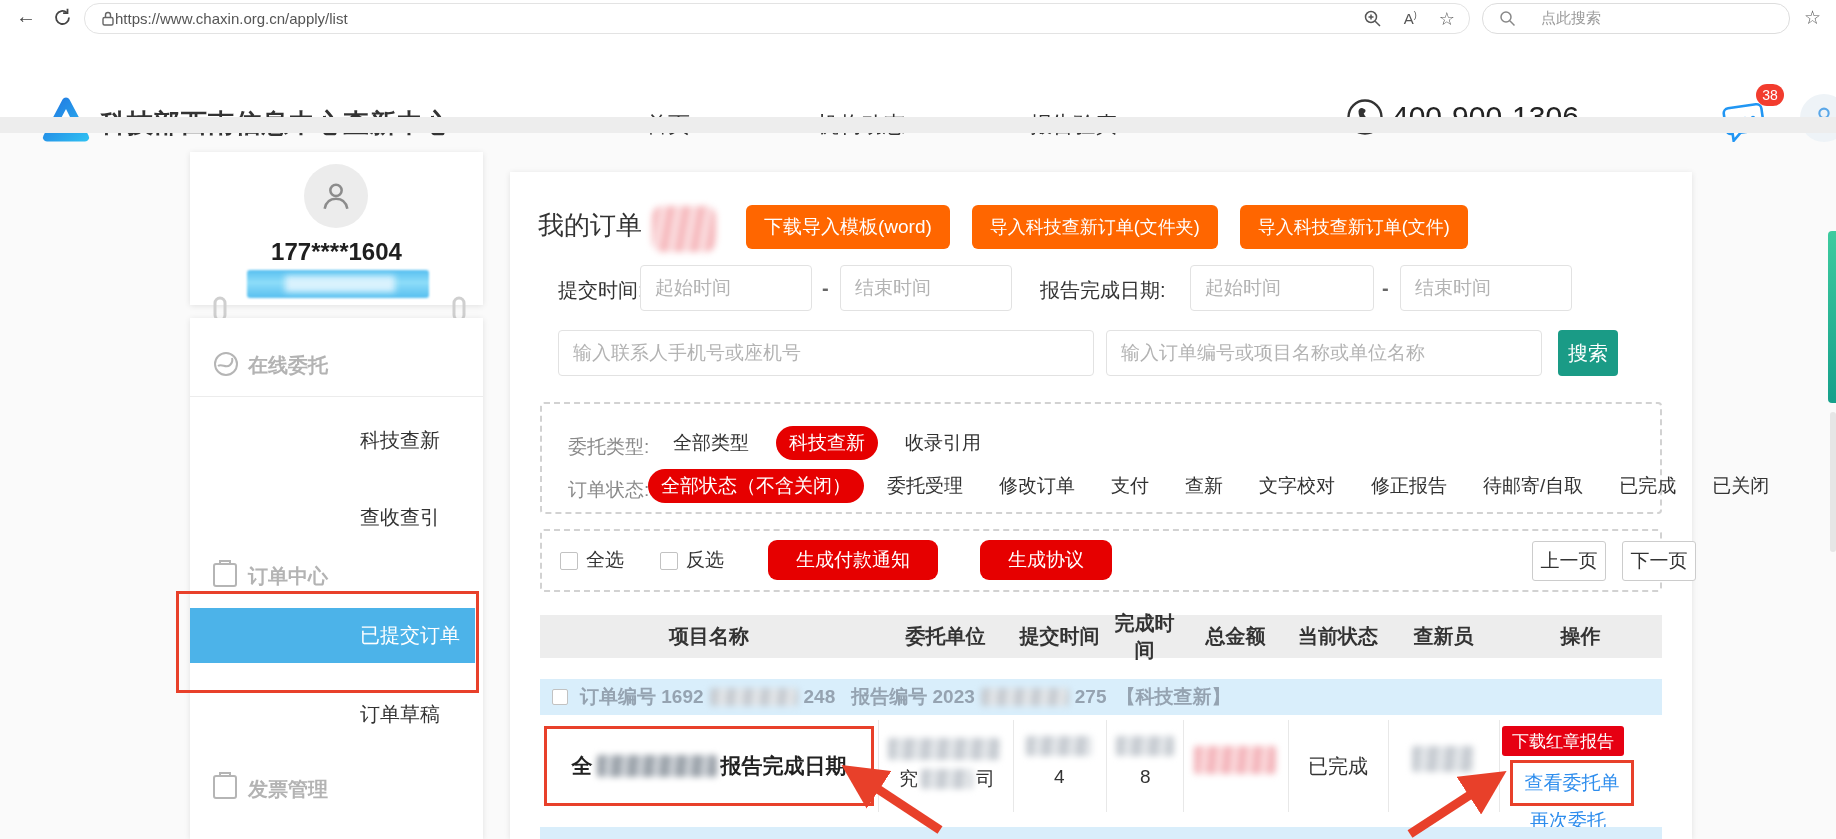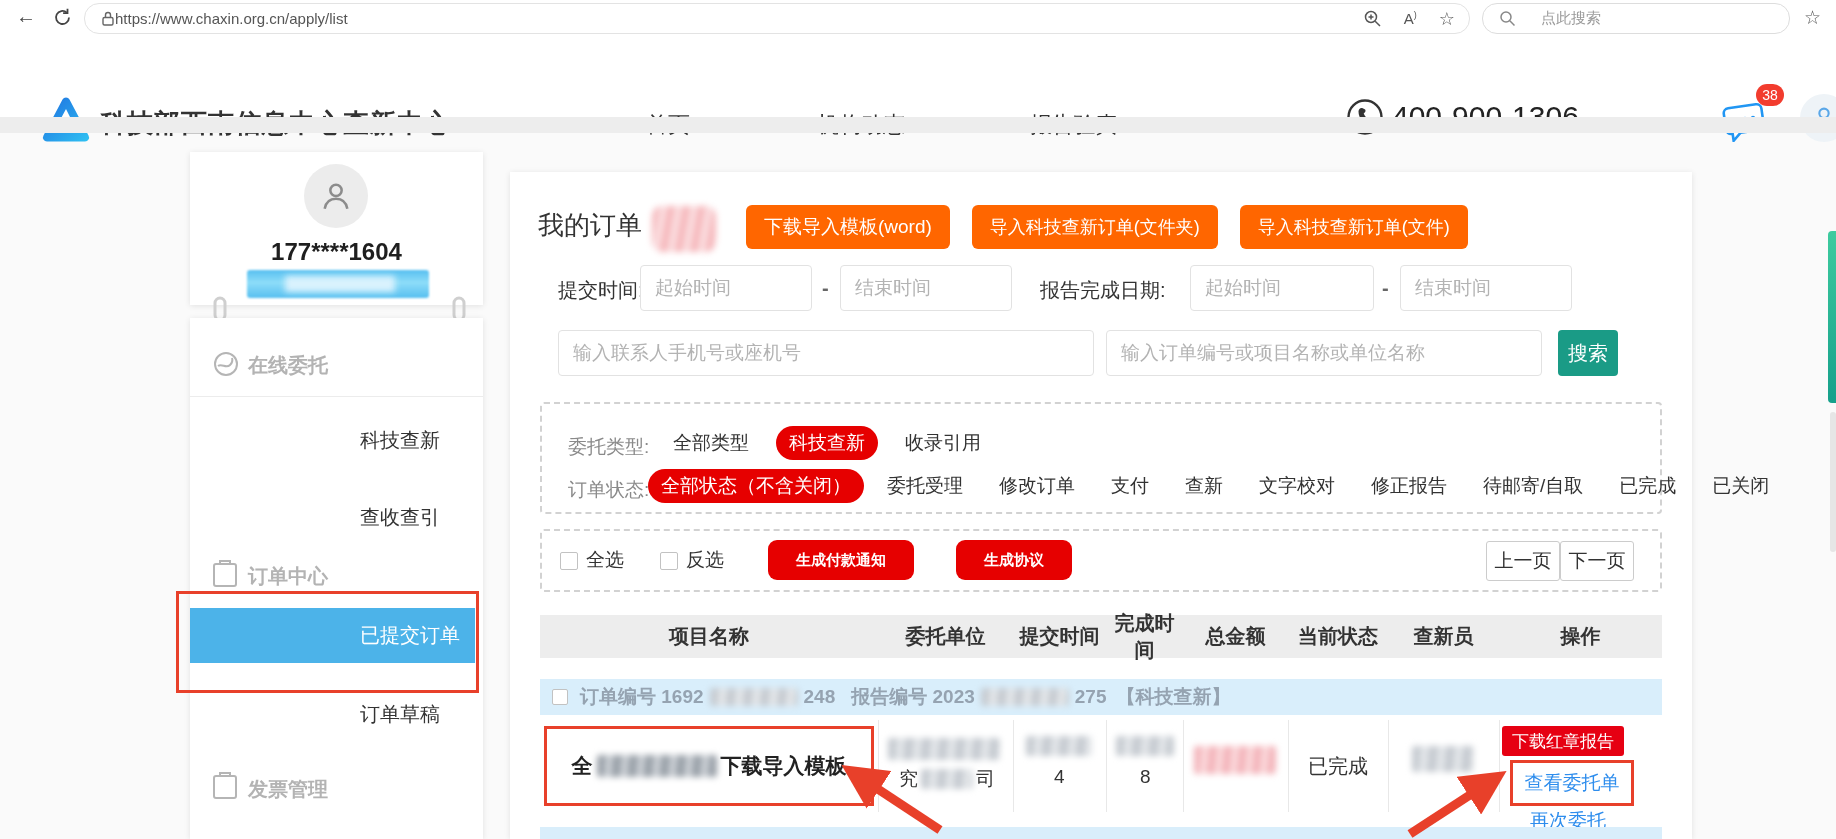--- a/index.html
+++ b/index.html
@@ -55,22 +55,22 @@
   .dash-sep{font-size:20px;color:#666;font-weight:bold;}
   .btn-search{left:1558px;top:330px;width:60px;height:46px;background:#1a9b86;color:#fff;font-size:20px;
               border-radius:4px;display:flex;align-items:center;justify-content:center;cursor:pointer;}
   .dashed-box{border:2px dashed #d2d2d2;border-radius:4px;background:#fff;}
   .pill{display:inline-flex;align-items:center;height:34px;padding:0 13px;border-radius:17px;
         font-size:19px;color:#333;cursor:pointer;white-space:nowrap;}
   .pill.active{background:#e60000;color:#fff;}
   .opt-label{font-size:19px;color:#8a8a8a;}
   .checkbox{width:16px;height:16px;border:1px solid #c2c2c2;border-radius:2px;background:#fff;display:inline-block;cursor:pointer;}
   .cb-label{font-size:19px;color:#333;margin-left:8px;cursor:pointer;}
-  .btn-red{background:#e60000;color:#fff;border-radius:9px;height:40px;padding:0 28px;font-size:15px;
-           display:inline-flex;align-items:center;cursor:pointer;font-weight:bold;}
+  .btn-red{background:#e60000;color:#fff;border-radius:9px;height:40px;padding:0 28px;font-size:19px;
+           display:inline-flex;align-items:center;cursor:pointer;}
   .btn-outline{background:#fff;border:1px solid #ccc;border-radius:4px;height:40px;padding:0 24px;font-size:19px;
                color:#333;display:inline-flex;align-items:center;cursor:pointer;}
   .btn-page{background:#fff;border:1px solid #ccc;border-radius:3px;width:72px;height:38px;font-size:19px;color:#333;
             display:inline-flex;align-items:center;justify-content:center;cursor:pointer;}
   .table-header{left:540px;top:615px;width:1122px;height:43px;background:#ededed;display:flex;align-items:center;}
   .th{font-size:20px;font-weight:bold;color:#333;text-align:center;}
   .group-row{left:540px;top:679px;width:1122px;height:36px;background:#d9eefb;display:flex;align-items:center;}
   .group-text{font-size:19px;font-weight:bold;color:#95a3b1;white-space:nowrap;}
   .blur-blob{filter:blur(3px);border-radius:3px;}
   .b-gray{background:repeating-linear-gradient(95deg,#c6cbd1 0 9px,#e3e6e9 9px 17px);}
@@ -277,21 +277,21 @@
 
   <div class="abs dashed-box" style="left:540px;top:529px;width:1118px;height:59px;"></div>
   <div class="abs flex" style="left:560px;top:540px;">
     <span class="checkbox" style="margin-top:1px;"></span>
     <span class="cb-label">全选</span>
     <span class="checkbox" style="margin-left:36px;margin-top:1px;"></span>
     <span class="cb-label">反选</span>
     <span class="btn-red" style="margin-left:44px;">生成付款通知</span>
     <span class="btn-red" style="margin-left:42px;">生成协议</span>
   </div>
-  <div class="abs flex" style="left:1486px;top:541px;">
+  <div class="abs flex" style="left:1532px;top:541px;gap:16px;">
     <span class="btn-page">上一页</span>
     <span class="btn-page">下一页</span>
   </div>
 
   <div class="abs table-header">
     <div class="th" style="width:338px;">项目名称</div>
     <div class="th" style="width:135px;">委托单位</div>
     <div class="th" style="width:93px;">提交时间</div>
     <div class="th" style="width:77px;">完成时间</div>
     <div class="th" style="width:105px;">总金额</div>
@@ -316,21 +316,21 @@
   <div class="abs vline" style="left:1013px;"></div>
   <div class="abs vline" style="left:1106px;"></div>
   <div class="abs vline" style="left:1183px;"></div>
   <div class="abs vline" style="left:1288px;"></div>
   <div class="abs vline" style="left:1388px;"></div>
   <div class="abs vline" style="left:1499px;"></div>
 
   <div class="abs red-box flex" style="left:544px;top:726px;width:324px;height:74px;justify-content:center;gap:4px;">
     <span style="font-size:21px;font-weight:bold;color:#222;">全</span>
     <span class="blur-blob b-dark" style="width:120px;height:22px;"></span>
-    <span style="font-size:21px;font-weight:bold;color:#222;">下载导入模板</span>
+    <span style="font-size:21px;font-weight:bold;color:#222;">报告完成日期</span>
   </div>
 
   <div class="abs blur-blob b-gray" style="left:888px;top:738px;width:112px;height:22px;"></div>
   <div class="abs flex" style="left:888px;top:766px;width:118px;justify-content:center;gap:3px;">
     <span class="cell-text">究</span>
     <span class="blur-blob b-gray" style="width:52px;height:20px;"></span>
     <span class="cell-text">司</span>
   </div>
 
   <div class="abs blur-blob b-gray" style="left:1026px;top:736px;width:66px;height:20px;"></div>

